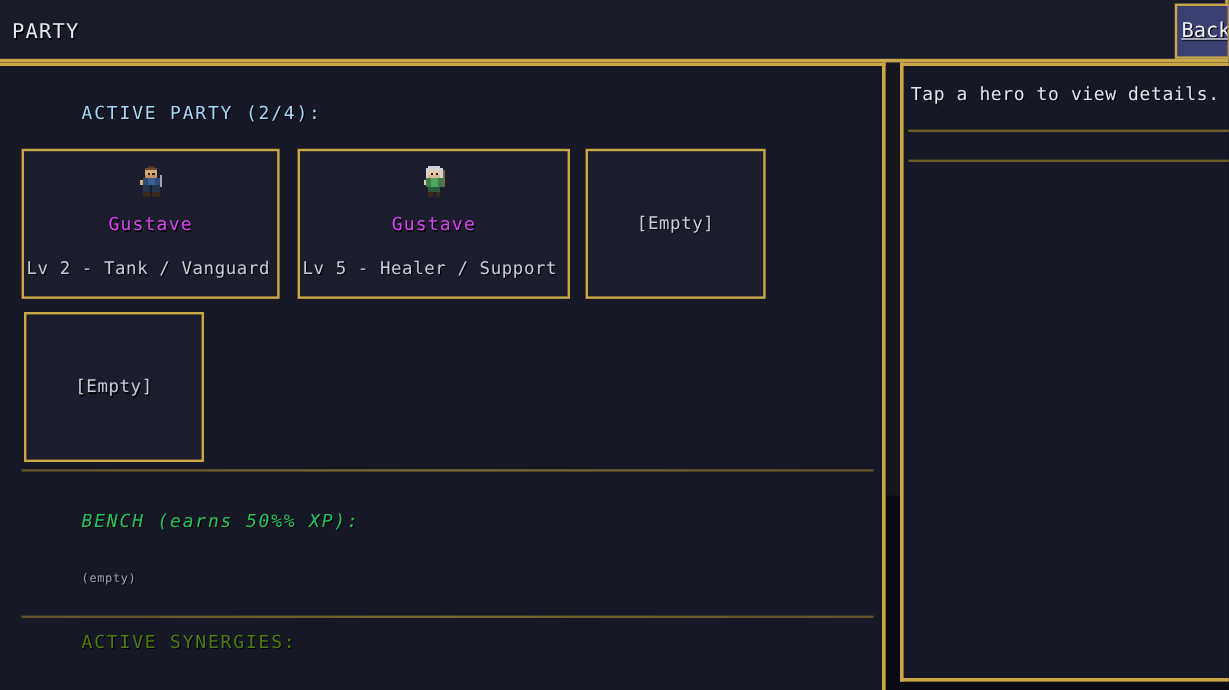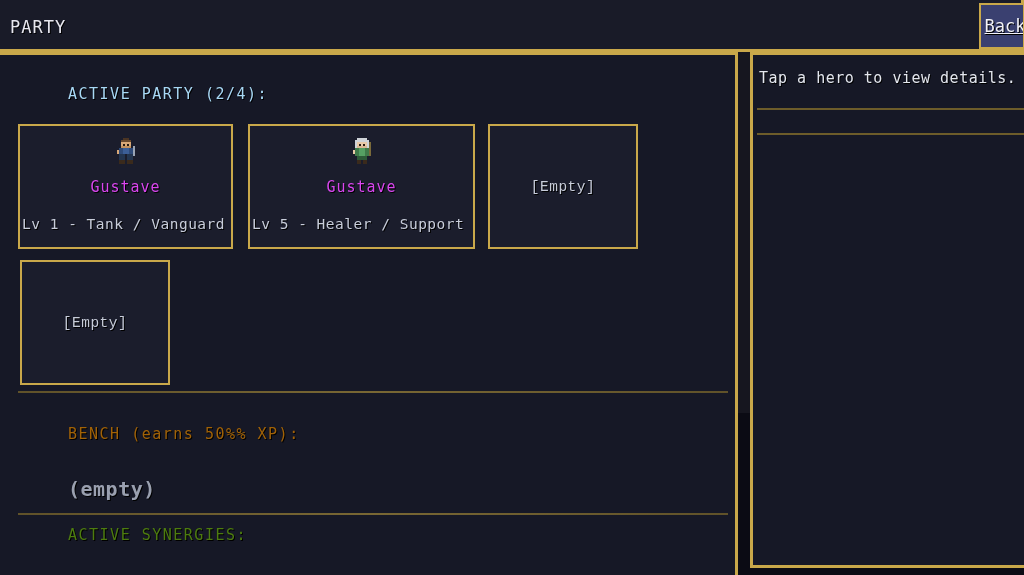--- a/index.html
+++ b/index.html
@@ -89,29 +89,29 @@
     margin-left: 48px;
   }
   #active-party-title {
     left: 24px;
     top: 30px;
     color: #a8d8f5;
   }
   #bench-title {
     left: 24px;
     top: 370px;
-    color: #a16207;
+    color: #22c55e;
+    font-style: italic;
   }
   #bench-empty {
     left: 24px;
     top: 422px;
     color: #9aa0b0;
-    font-size: 20px;
+    font-size: 10px;
     letter-spacing: 0.5px;
-    font-weight: bold;
   }
   #synergies-title {
     left: 24px;
     top: 471px;
     color: #4d7c0f;
   }
 
   .divider {
     position: absolute;
     left: 22px;
@@ -167,21 +167,20 @@
     color: #c8cdda;
     text-shadow: 1px 1px 0 #000;
     white-space: nowrap;
   }
   .empty-label {
     font-size: 14.5px;
     letter-spacing: 0.5px;
     color: #c8cdda;
     text-shadow: 1px 1px 0 #000;
     white-space: nowrap;
-    font-family: Liberation Mono, monospace;
   }
 
   #card-slot-0 { left: 22px;  top: 69px;  width: 215px; height: 125px; }
   #card-slot-1 { left: 252px; top: 69px;  width: 227px; height: 125px; }
   #card-slot-2 { left: 492px; top: 69px;  width: 150px; height: 125px; }
   #card-slot-3 { left: 24px;  top: 205px; width: 150px; height: 125px; }
 
   
   #details-panel {
     position: absolute;
@@ -243,21 +242,21 @@
         <rect x="4" y="5" width="3" height="3" fill="#3c5e96"></rect>
         <rect x="1" y="6" width="1" height="2" fill="#d9a877"></rect>
         <rect x="9" y="6" width="1" height="2" fill="#d9a877"></rect>
         <rect x="2" y="8" width="3" height="3" fill="#24354f"></rect>
         <rect x="6" y="8" width="3" height="3" fill="#24354f"></rect>
         <rect x="2" y="11" width="3" height="2" fill="#3a2a1c"></rect>
         <rect x="6" y="11" width="3" height="2" fill="#3a2a1c"></rect>
         <rect x="9" y="4" width="1" height="5" fill="#9aa4b4"></rect>
       </svg>
       <div class="card-name">Gustave</div>
-      <div class="card-meta">Lv 1 - Tank / Vanguard</div>
+      <div class="card-meta">Lv 2 - Tank / Vanguard</div>
     </div>
 
     <div id="card-slot-1" class="card">
       <svg class="card-sprite" viewBox="0 0 11 13" shape-rendering="crispEdges" aria-hidden="true">
         <rect x="3" y="0" width="5" height="2" fill="#cfd3d8"></rect>
         <rect x="3" y="2" width="5" height="2" fill="#e8c9a8"></rect>
         <rect x="4" y="3" width="1" height="1" fill="#2a1c12"></rect>
         <rect x="6" y="3" width="1" height="1" fill="#2a1c12"></rect>
         <rect x="2" y="1" width="1" height="5" fill="#cfd3d8"></rect>
         <rect x="8" y="1" width="1" height="5" fill="#cfd3d8"></rect>

